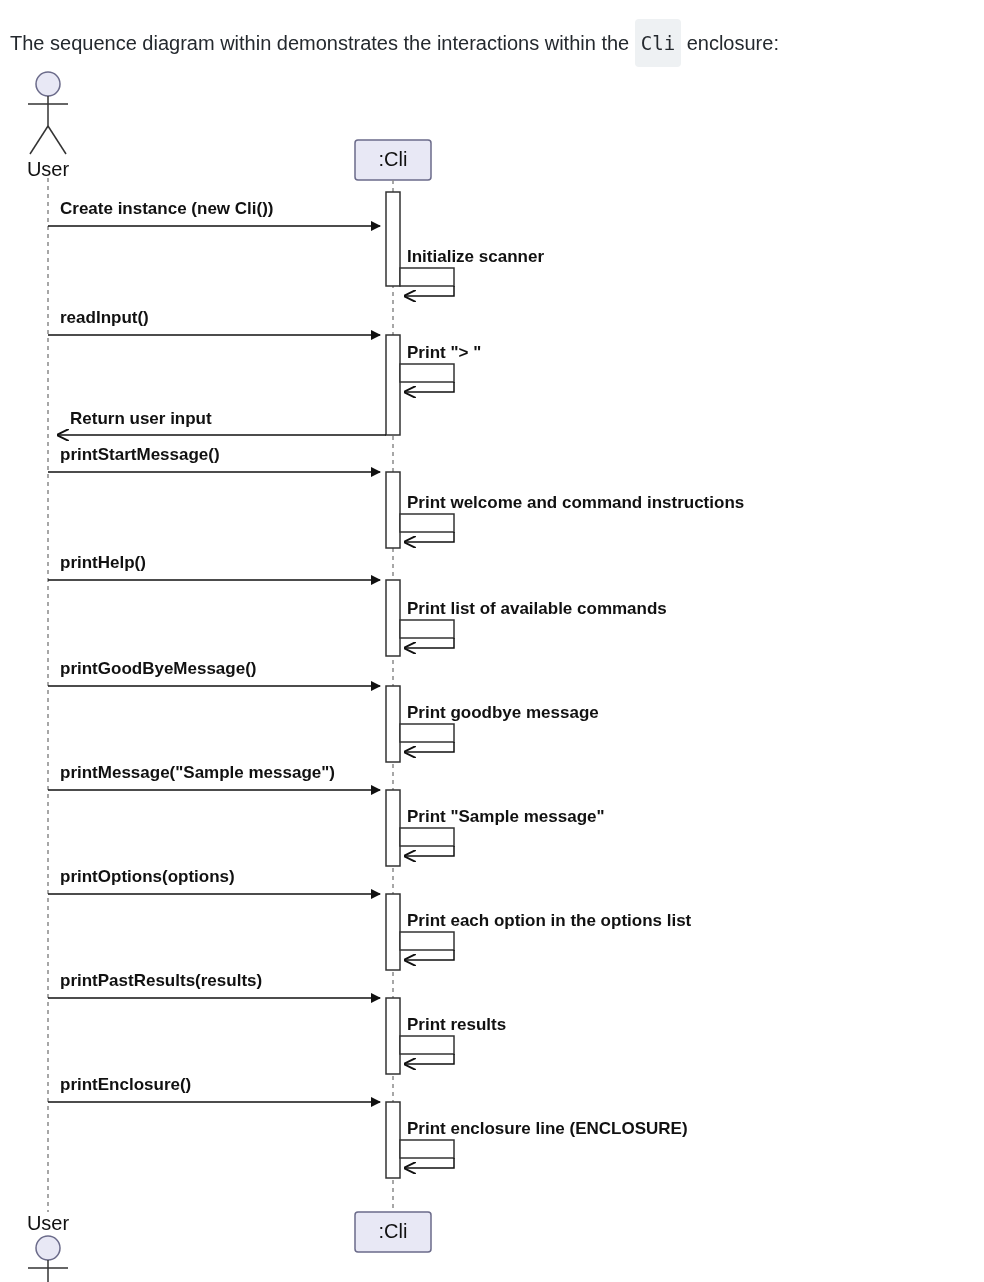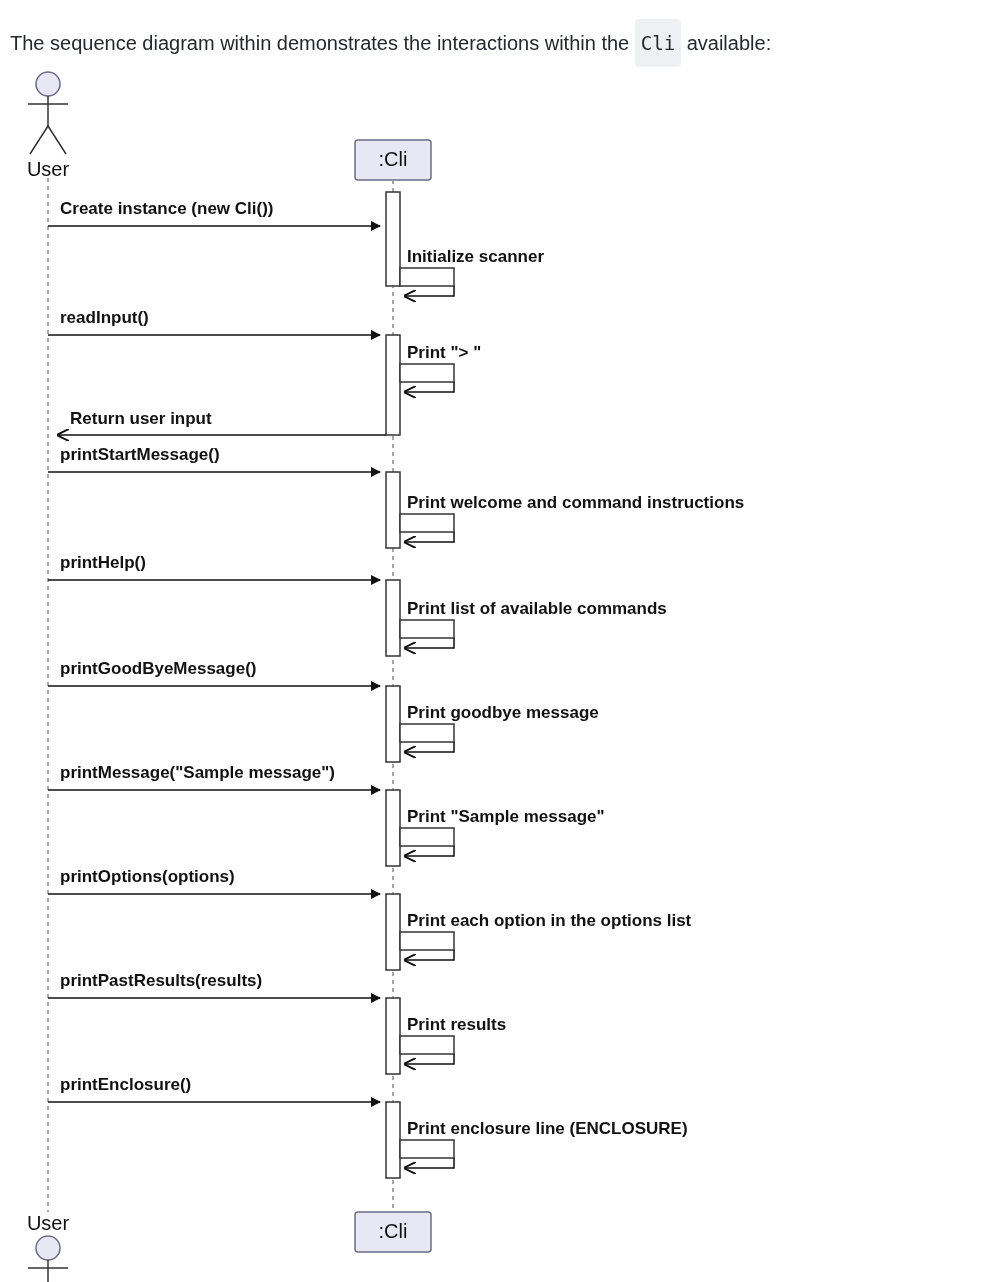--- a/index.html
+++ b/index.html
@@ -61,21 +61,21 @@
   }
   .box-text {
     font-size: 20px;
     fill: #111;
   }
 </style>
 </head>
 <body>
 
 <p class="intro">
-  <span>The sequence diagram within demonstrates the interactions within the </span><code>Cli</code><span> available:</span>
+  <span>The sequence diagram within demonstrates the interactions within the </span><code>Cli</code><span> enclosure:</span>
 </p>
 
 <div class="diagram-wrap">
 <svg viewBox="0 0 964 1230" width="964" height="1230">
   <defs>
     <marker id="arrow-solid" viewBox="0 0 10 10" refX="9" refY="5" markerWidth="7" markerHeight="7" orient="auto-start-reverse">
       <path d="M 0 0 L 10 5 L 0 10 z" fill="#111"></path>
     </marker>
     <marker id="arrow-open" viewBox="0 0 10 10" refX="9" refY="5" markerWidth="8" markerHeight="8" orient="auto-start-reverse">
       <path d="M 0 0 L 10 5 L 0 10" fill="none" stroke="#111" stroke-width="1.6"></path>

